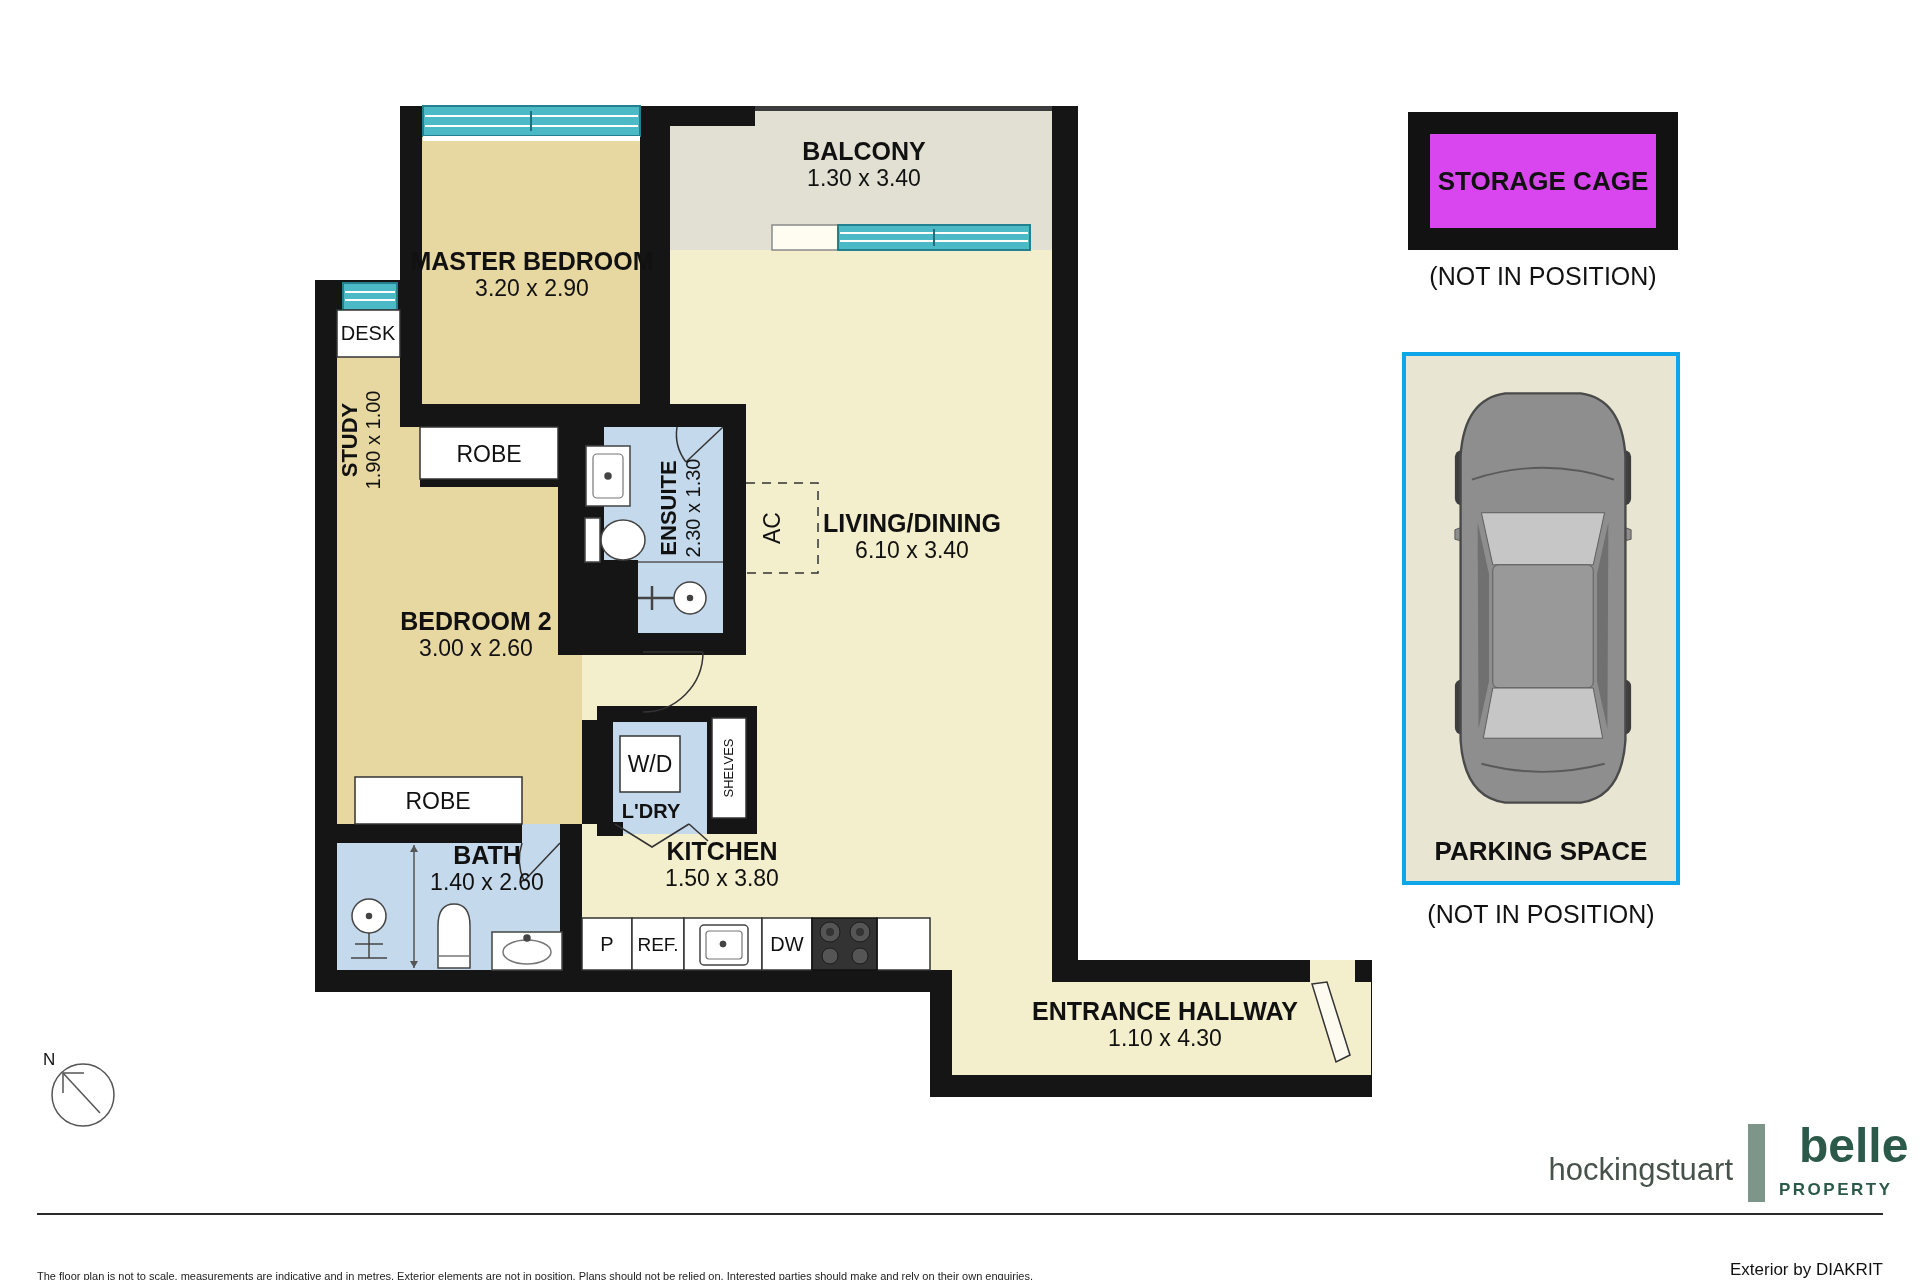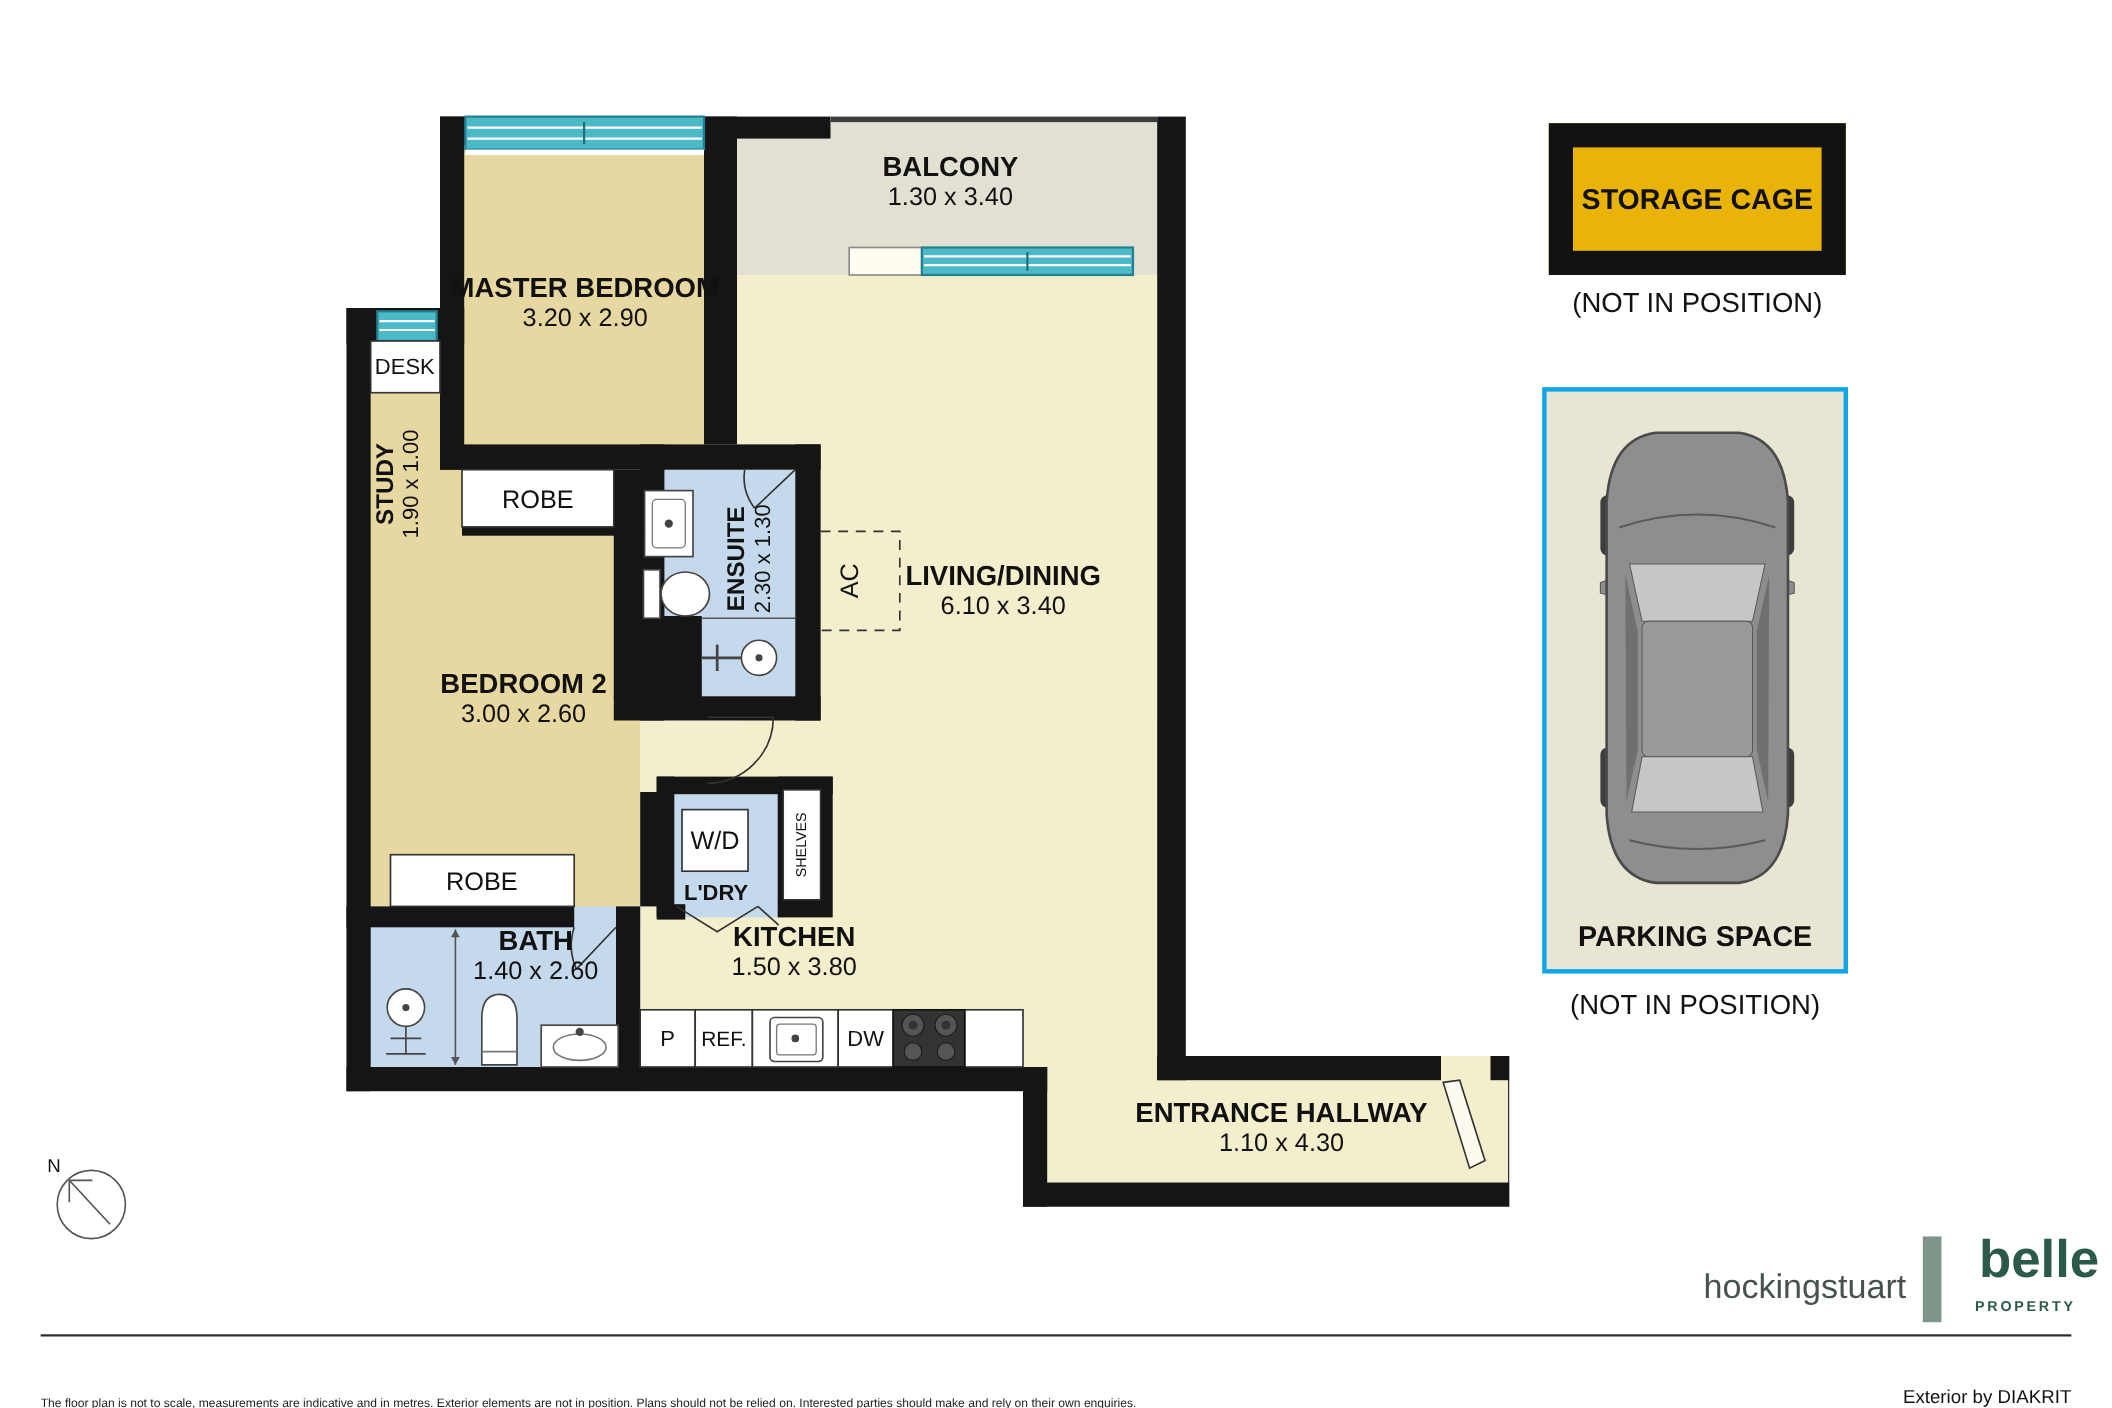--- a/index.html
+++ b/index.html
@@ -8,38 +8,38 @@
   .abs{position:absolute;}
   svg text{font-family:"Liberation Sans",sans-serif;fill:#111;}
   .rn{font-size:25px;font-weight:bold;}
   .rd{font-size:23px;}
   .sm{font-size:23px;}
   .smb{font-size:20px;font-weight:bold;}
   .tiny{font-size:13px;}
   .cnt{font-size:20px;}
   
   .storage-box{left:1408px;top:112px;width:270px;height:138px;box-sizing:border-box;
-    border:22px solid #121212;background:#eab308;display:flex;align-items:center;justify-content:center;}
+    border:22px solid #121212;background:#d946ef;display:flex;align-items:center;justify-content:center;}
   .storage-label{font-size:26px;font-weight:bold;white-space:nowrap;}
   .note{font-size:25px;color:#111;text-align:center;white-space:nowrap;}
   
   .parking-box{left:1402px;top:352px;width:278px;height:533px;box-sizing:border-box;
     border:4px solid #0ea5e9;background:#e8e5d3;}
   .parking-label{position:absolute;left:0;width:100%;bottom:14px;text-align:center;
     font-size:26px;font-weight:bold;}
   
   .address{left:37px;top:1168px;font-size:33px;color:#1c1c1c;}
   .rule{left:37px;top:1213px;width:1846px;height:2px;background:#2b2b2b;}
   .disclaimer{left:37px;top:1270px;font-size:11px;color:#222;white-space:nowrap;}
   .produced{right:37px;top:1260px;font-size:17px;color:#111;text-align:right;}
   .produced b{font-weight:normal;}
   .brand-hs{left:1540px;top:1152px;width:193px;text-align:right;font-size:31px;color:#47524b;}
   .brand-bar{left:1748px;top:1124px;width:17px;height:78px;background:#7e968a;}
   .brand-belle{left:1779px;top:1120px;font-size:48px;font-weight:bold;color:#2c5a4a;line-height:1.1;margin-left:20px;}
-  .brand-prop{left:1779px;top:1180px;width:108px;text-align:right;font-size:13px;
+  .brand-prop{left:1779px;top:1180px;width:108px;text-align:right;font-size:17px;
     letter-spacing:2.5px;color:#2c5a4a;font-weight:bold;}
 </style>
 </head>
 <body>
 
 <div class="page">
 
   <svg class="abs" style="left:252px;top:80px" width="1120" height="1040" viewBox="0 0 1120 1040">
 
     <rect x="418" y="145" width="382" height="757" fill="#f3eecb"></rect>

